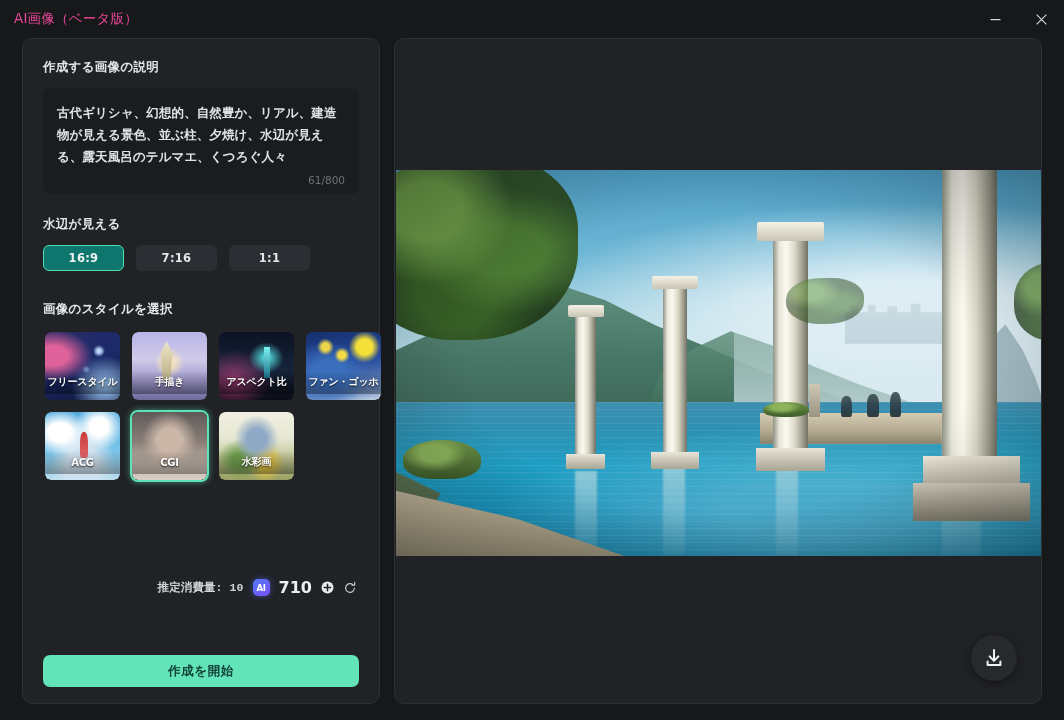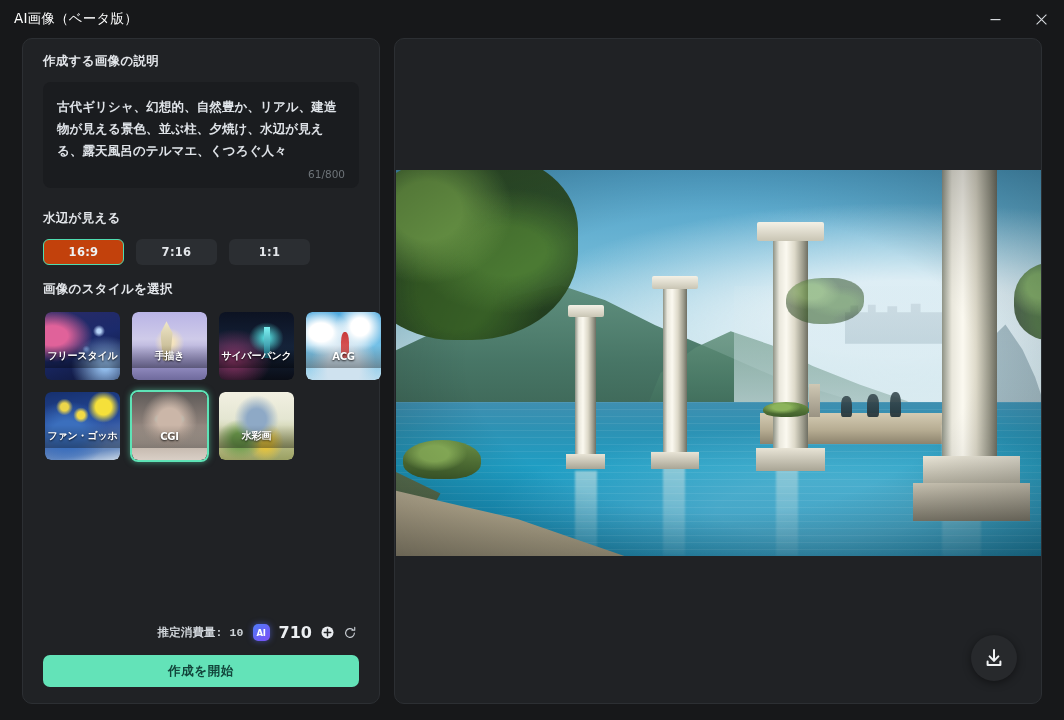--- a/index.html
+++ b/index.html
@@ -22,21 +22,21 @@
   .titlebar {
     height: 38px; flex: 0 0 38px;
     display: flex; align-items: center;
     padding-left: 14px;
     background: #17181a;
     position: relative;
     -webkit-user-select: none; user-select: none;
   }
   .titlebar-title {
     font-size: 13.5px;
-    color: #ffffff;
+    color: #ec4899;
     letter-spacing: .2px;
     font-weight: 400;
   }
   .win-controls {
     position: absolute; right: 0; top: 0;
     height: 38px; display: flex; align-items: center;
   }
   .win-btn {
     width: 46px; height: 38px;
     display: flex; align-items: center; justify-content: center;
@@ -51,21 +51,21 @@
     gap: 14px;
     padding: 0 22px 16px 22px;
   }
 
   
   .left-panel {
     width: 358px; flex: 0 0 358px;
     background: #202225;
     border: 1px solid #2c2f33;
     border-radius: 10px;
-    padding: 14px 20px 16px 20px;
+    padding: 20px 20px 16px 20px;
     display: flex; flex-direction: column;
     position: relative;
   }
 
   .section-label {
     font-size: 12.5px;
     color: #e3e6ea;
     font-weight: 700;
     margin: 0 0 12px 0;
     letter-spacing: .3px;
@@ -107,27 +107,27 @@
     background: #2b2e32;
     color: #e3e6ea;
     font-size: 11.5px;
     font-weight: 700;
     display: flex; align-items: center; justify-content: center;
     border: 1px solid transparent;
     cursor: pointer;
     letter-spacing: .3px;
   }
   .aspect-btn.selected {
-    background: #c2410c;
+    background: #0f766e;
     border: 1px solid #4fdcb0;
     color: #eef2f3;
   }
 
   
-  .style-section { margin-top: 16px; }
+  .style-section { margin-top: 30px; }
   .style-grid {
     display: grid;
     grid-template-columns: repeat(4, 79px);
     grid-template-rows: repeat(2, 72px);
     gap: 8px 8px;
   }
   .style-cell {
     position: relative;
     width: 79px; height: 72px;
     border-radius: 8px;
@@ -138,21 +138,21 @@
   .style-cell.selected {
     border: 2px solid #5ee3b6;
     box-shadow: 0 0 6px rgba(94,227,182,.55);
   }
   .style-thumb {
     position: absolute; inset: 0;
     border-radius: 6px;
   }
   .style-name {
     position: absolute;
-    left: 0; right: 0; bottom: 12px;
+    left: 0; right: 0; bottom: 6px;
     height: 23px;
     display: flex; align-items: center; justify-content: center;
     font-size: 10px;
     color: #fff;
     font-weight: 700;
     text-shadow: 0 1px 2px rgba(0,0,0,.85);
     background: linear-gradient(to bottom, rgba(0,0,0,0), rgba(0,0,0,.35));
     letter-spacing: -.2px;
     white-space: nowrap;
     overflow: hidden;
@@ -274,20 +274,21 @@
     border-radius: 7px;
     background: #63e3b8;
     color: #12443a;
     font-size: 12.5px;
     font-weight: 700;
     display: flex; align-items: center; justify-content: center;
     cursor: pointer;
     letter-spacing: .6px;
     border: none;
     width: 100%;
+    margin-top: 45px;
   }
 
   
   .right-panel {
     flex: 1 1 auto;
     background: #202225;
     border: 1px solid #2c2f33;
     border-radius: 10px;
     position: relative;
     display: flex;
@@ -477,31 +478,31 @@
             <div class="style-name">フリースタイル</div>
           </div>
 
           <div class="style-cell">
             <div class="style-thumb th-hand"></div>
             <div class="style-name">手描き</div>
           </div>
 
           <div class="style-cell">
             <div class="style-thumb th-cyber"></div>
-            <div class="style-name">サイバーパンク</div>
+            <div class="style-name">アスペクト比</div>
+          </div>
+
+          <div class="style-cell">
+            <div class="style-thumb th-gogh"></div>
+            <div class="style-name">ファン・ゴッホ</div>
           </div>
 
           <div class="style-cell">
             <div class="style-thumb th-acg"></div>
             <div class="style-name">ACG</div>
-          </div>
-
-          <div class="style-cell">
-            <div class="style-thumb th-gogh"></div>
-            <div class="style-name">ファン・ゴッホ</div>
           </div>
 
           <div class="style-cell selected">
             <div class="style-thumb th-cgi"></div>
             <div class="style-name">CGI</div>
           </div>
 
           <div class="style-cell">
             <div class="style-thumb th-water"></div>
             <div class="style-name">水彩画</div>

